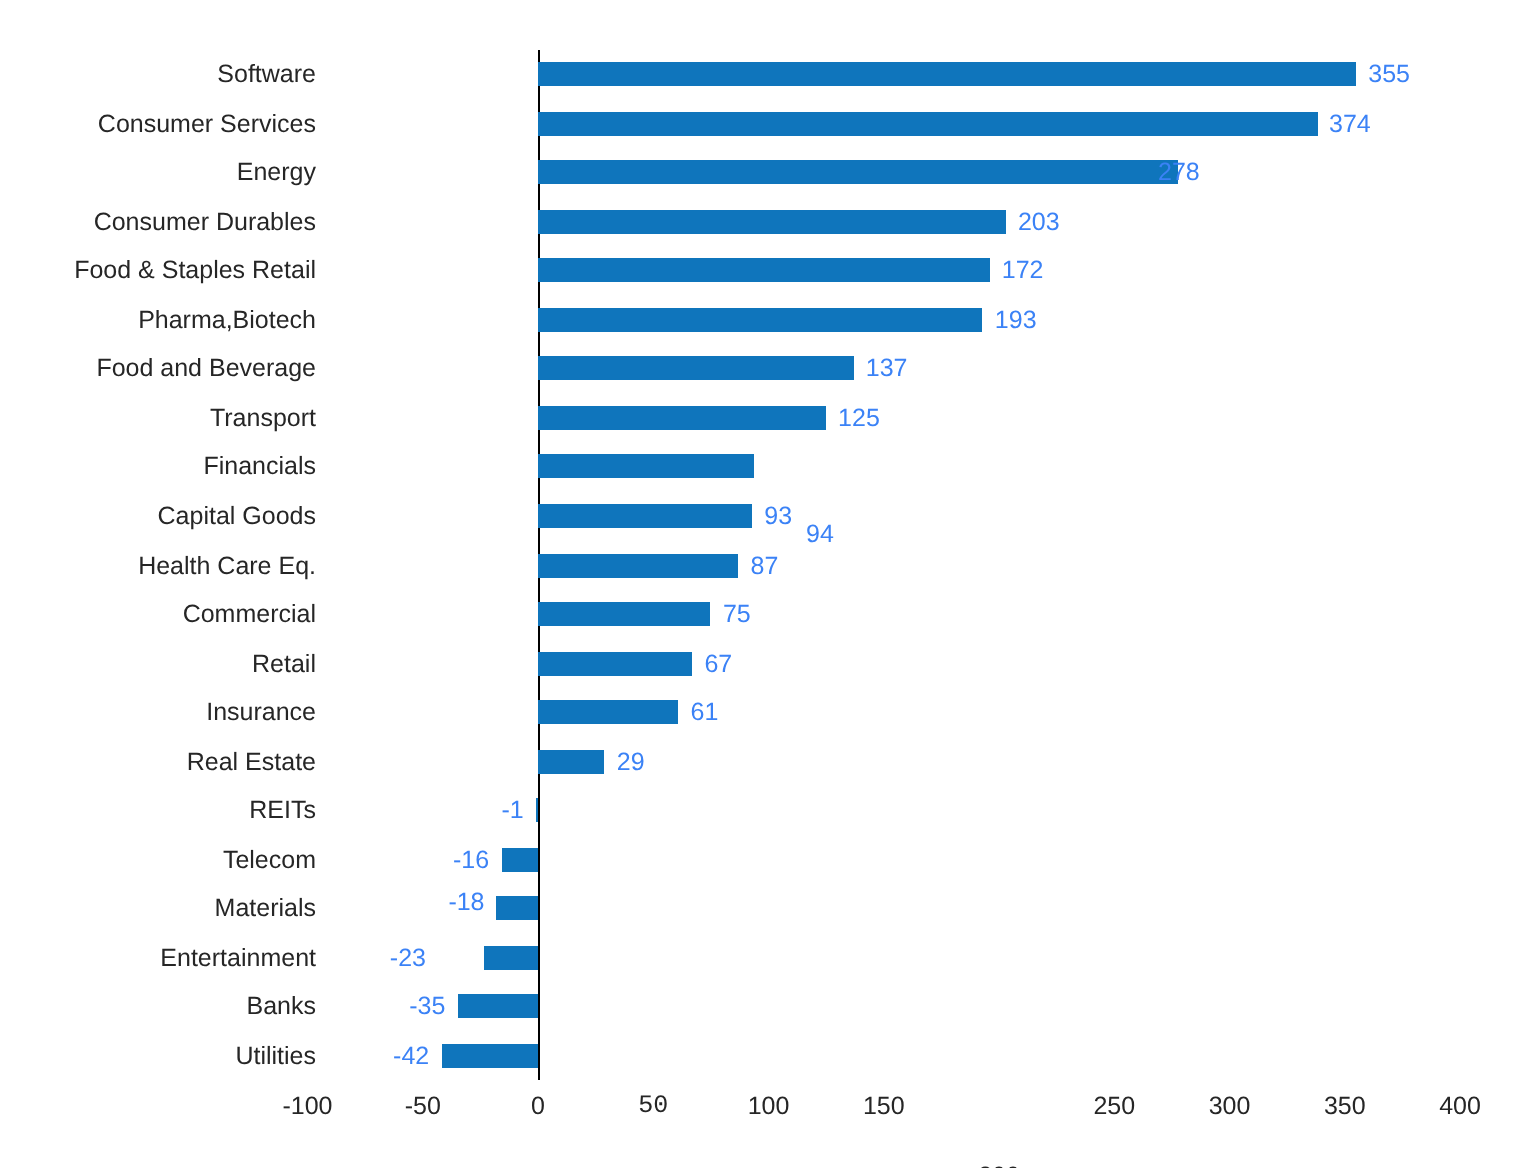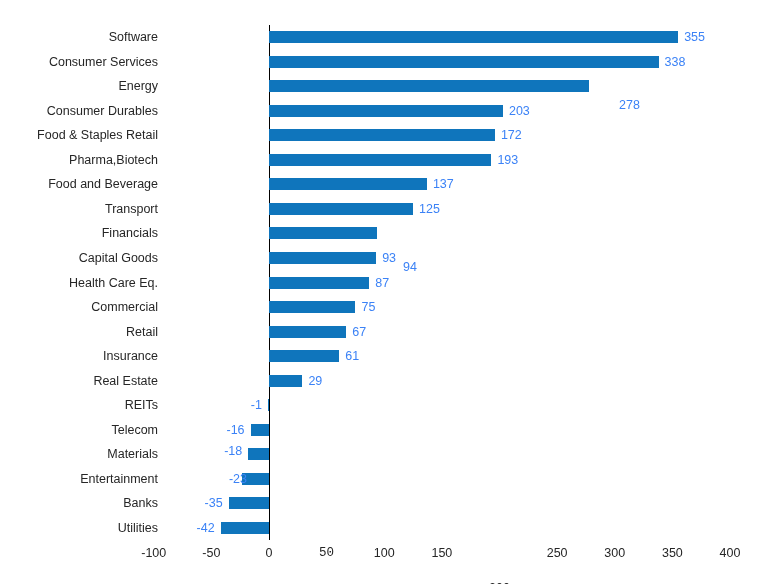--- a/index.html
+++ b/index.html
@@ -78,23 +78,23 @@
 </head>
 <body>
 
 <div id="chart-root">
   <div id="plot">
     <div id="zero-axis" style="left: 269px; top: 25px; height: 515px; background: rgb(0, 0, 0);"></div>
 
   <div class="bar" style="top: 31.2619px; height: 12px; width: 409.137px; left: 269px; background: rgb(15, 117, 188);"></div>
       <div class="value-label pos" style="top: 31.2619px; left: 684.138px;">355</div>
       <div class="bar" style="top: 55.7857px; height: 12px; width: 389.545px; left: 269px; background: rgb(15, 117, 188);"></div>
-      <div class="value-label pos" style="top: 55.7857px; left: 664.545px;">338</div>
+      <div class="value-label pos" style="top: 55.7857px; left: 664.545px;">374</div>
       <div class="bar" style="top: 80.3095px; height: 12px; width: 320.395px; left: 269px; background: rgb(15, 117, 188);"></div>
-      <div class="value-label pos" style="top: 80.3095px; left: 619px; margin-top: 19px;">278</div>
+      <div class="value-label pos" style="top: 80.3095px; left: 579px;">278</div>
       <div class="bar" style="top: 104.833px; height: 12px; width: 233.958px; left: 269px; background: rgb(15, 117, 188);"></div>
       <div class="value-label pos" style="top: 104.833px; left: 508.957px;">203</div>
       <div class="bar" style="top: 129.357px; height: 12px; width: 225.89px; left: 269px; background: rgb(15, 117, 188);"></div>
       <div class="value-label pos" style="top: 129.357px; left: 500.89px;">172</div>
       <div class="bar" style="top: 153.881px; height: 12px; width: 222.433px; left: 269px; background: rgb(15, 117, 188);"></div>
       <div class="value-label pos" style="top: 153.881px; left: 497.433px;">193</div>
       <div class="bar" style="top: 178.405px; height: 12px; width: 157.893px; left: 269px; background: rgb(15, 117, 188);"></div>
       <div class="value-label pos" style="top: 178.405px; left: 432.892px;">137</div>
       <div class="bar" style="top: 202.929px; height: 12px; width: 144.062px; left: 269px; background: rgb(15, 117, 188);"></div>
       <div class="value-label pos" style="top: 202.929px; left: 419.062px;">125</div>
@@ -112,21 +112,21 @@
       <div class="value-label pos" style="top: 350.071px; left: 345.303px;">61</div>
       <div class="bar" style="top: 374.595px; height: 12px; width: 33.4225px; left: 269px; background: rgb(15, 117, 188);"></div>
       <div class="value-label pos" style="top: 374.595px; left: 308.423px;">29</div>
       <div class="bar" style="top: 399.119px; height: 12px; width: 1.2px; left: 267.848px; background: rgb(15, 117, 188);"></div>
       <div class="value-label neg" style="top: 399.119px; right: 496.152px;">-1</div>
       <div class="bar" style="top: 423.643px; height: 12px; width: 18.44px; left: 250.56px; background: rgb(15, 117, 188);"></div>
       <div class="value-label neg" style="top: 423.643px; right: 513.44px;">-16</div>
       <div class="bar" style="top: 448.167px; height: 12px; width: 20.745px; left: 248.255px; background: rgb(15, 117, 188);"></div>
       <div class="value-label neg" style="top: 445px; right: 515.745px;">-18</div>
       <div class="bar" style="top: 472.69px; height: 12px; width: 26.5075px; left: 242.493px; background: rgb(15, 117, 188);"></div>
-      <div class="value-label neg" style="top: 472.69px; right: 511px; text-align: right;">-23</div>
+      <div class="value-label neg" style="top: 472.69px; right: 545px; text-align: right;">-23</div>
       <div class="bar" style="top: 497.214px; height: 12px; width: 40.3375px; left: 228.662px; background: rgb(15, 117, 188);"></div>
       <div class="value-label neg" style="top: 497.214px; right: 535.337px; text-align: right;">-35</div>
       <div class="bar" style="top: 521.738px; height: 12px; width: 48.405px; left: 220.595px; background: rgb(15, 117, 188);"></div>
       <div class="value-label neg" style="top: 521.738px; right: 543.405px;">-42</div>
     </div>
 <div class="cat-label" style="top: 31.2619px;">Software</div>
     <div class="cat-label" style="top: 55.7857px;">Consumer Services</div>
     <div class="cat-label" style="top: 80.3095px;">Energy</div>
     <div class="cat-label" style="top: 104.833px;">Consumer Durables</div>
     <div class="cat-label" style="top: 129.357px;">Food &amp; Staples Retail</div>

